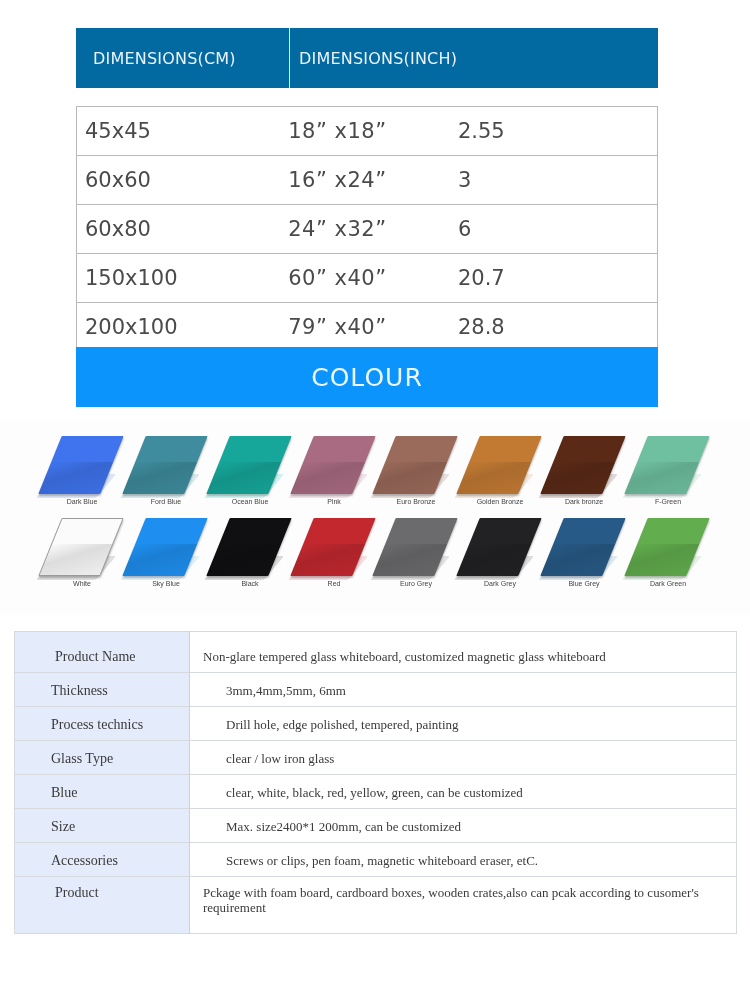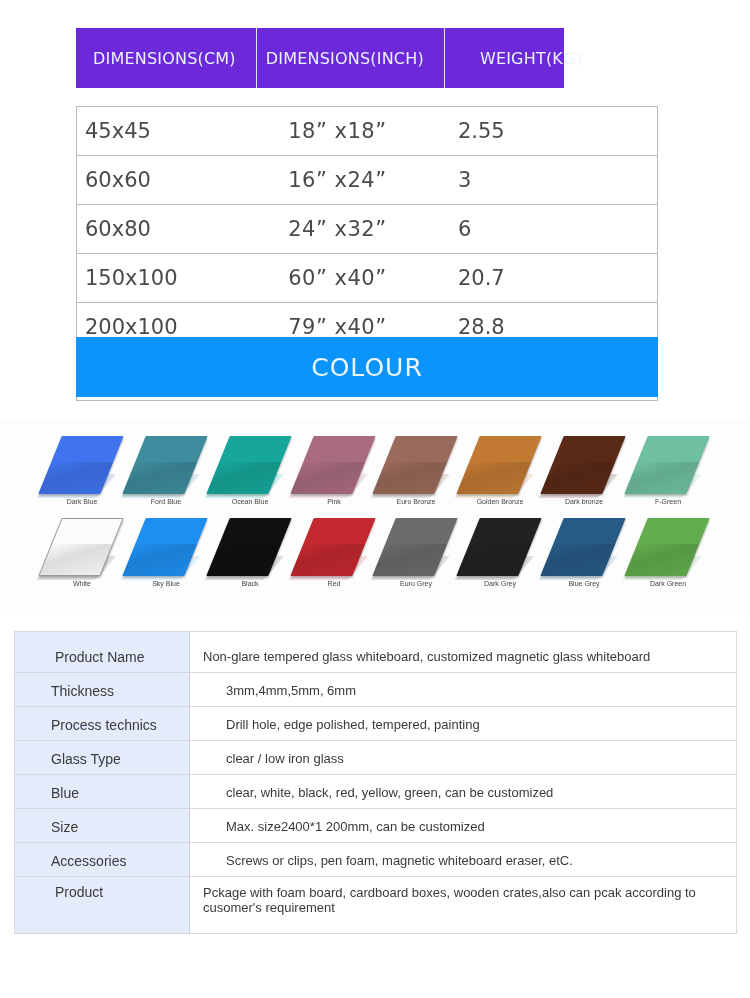--- a/index.html
+++ b/index.html
@@ -1,21 +1,21 @@
 <!DOCTYPE html>
 <html><head>
 <meta charset="utf-8">
 <style>
   * { box-sizing: border-box; margin: 0; padding: 0; }
   html, body { width: 750px; height: 998px; background: #ffffff; overflow: hidden; }
   body { position: relative; font-family: "Liberation Sans", "DejaVu Sans", sans-serif; color: #333; }
 
   .dim-header {
-    position: absolute; left: 76px; top: 28px; width: 488px; height: 60px;
-    background: #6d28d9; display: flex;
+    position: absolute; left: 76px; top: 28px; width: 582px; height: 60px;
+    background: #0369a1; display: flex;
   }
   .dim-header .hcell {
     height: 100%; display: flex; align-items: center; color: #eaf4ff;
     font-family: "DejaVu Sans", sans-serif; font-size: 16px; letter-spacing: 0.2px;
   }
   .dim-header .hcell + .hcell { border-left: 1px solid #d8ecff; margin-left: 20px; }
   .hcell.c1 { width: 193px; padding-left: 17px; }
   .hcell.c2 { width: 194px; padding-left: 9px; }
   .hcell.c3 { width: 195px; padding-left: 35px; }
 
@@ -27,21 +27,21 @@
     height: 32px; border-top: 1px solid #b9b9b9; text-align: left;
     font-family: "DejaVu Sans", sans-serif; font-size: 21px; color: #4a4a4a;
     padding: 8px; line-height: 32px;
   }
   .dim-table tr:first-child td { border-top: none; }
   .dim-table td.k1 { width: 204px; }
   .dim-table td.k2 { width: 170px; letter-spacing: 0.5px; }
   .dim-table td.k3 { width: 208px; }
 
   .colour-banner {
-    position: absolute; left: 76px; top: 337px; width: 582px; height: 60px;
+    position: absolute; left: 76px; top: 347px; width: 582px; height: 60px;
     background: #0a94fc; color: #eef7ff; display: flex; align-items: center; justify-content: center;
     font-family: "DejaVu Sans", sans-serif; font-size: 25px; letter-spacing: 1px;
   }
 
   .swatch-band {
     position: absolute; left: 0; top: 420px; width: 750px; height: 195px;
     background: #fdfdfd;
   }
   .swatch {
     position: absolute; width: 84px; height: 86px;
@@ -63,39 +63,38 @@
     position: absolute; left: -10px; width: 104px; top: 64px; text-align: center;
     font-size: 7px; color: #444; font-family: "Liberation Sans", sans-serif;
   }
 
   .spec-table {
     position: absolute; left: 14px; top: 631px; width: 723px;
     border-collapse: collapse; border: 1px solid #d6d9de;
   }
   .spec-table td {
     border-top: 1px solid #d6d9de; vertical-align: top;
-    font-family: Liberation Sans, sans-serif; font-size: 13px; color: #333;
+    font-family: Liberation Serif, serif; font-size: 13px; color: #333;
   }
   .spec-table tr:first-child td { border-top: none; }
   .spec-table td.lbl {
     width: 175px; background: #e4ebfb; border-right: 1px solid #c9d1e2;
     padding: 0 0 0 40px; font-size: 14px; color: #3a3a3a;
   }
   .spec-table td.val { padding: 0 12px 0 13px; color: #3a3a3a; }
   .spec-table tr.r0 td { height: 41px; padding-top: 17px; }
   .spec-table tr.rn td { height: 34px; padding-top: 10px; padding-left: 36px; }
   .spec-table tr.rl td { height: 57px; padding-top: 8px; line-height: 15px; }
 </style>
 </head>
 <body>
 
 <div class="dim-header">
   <div class="hcell c1">DIMENSIONS(CM)</div>
   <div class="hcell c2">DIMENSIONS(INCH)</div>
-  <div class="hcell c3">WEIGHT(KG)</div>
 </div>
 
 <table class="dim-table">
   <tbody>
     <tr>
       <td class="k1">45x45</td>
       <td class="k2">18”  x18”</td>
       <td class="k3">2.55</td>
     </tr>
     <tr>

